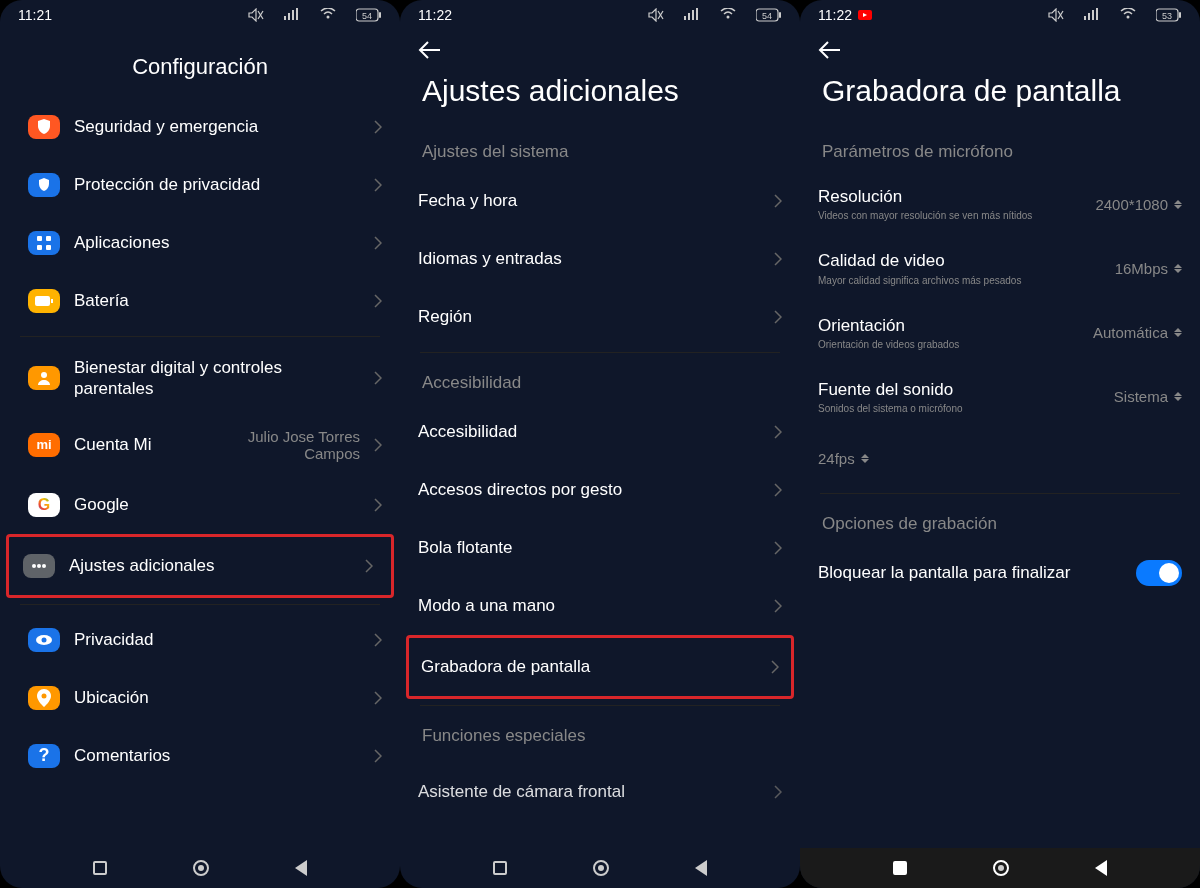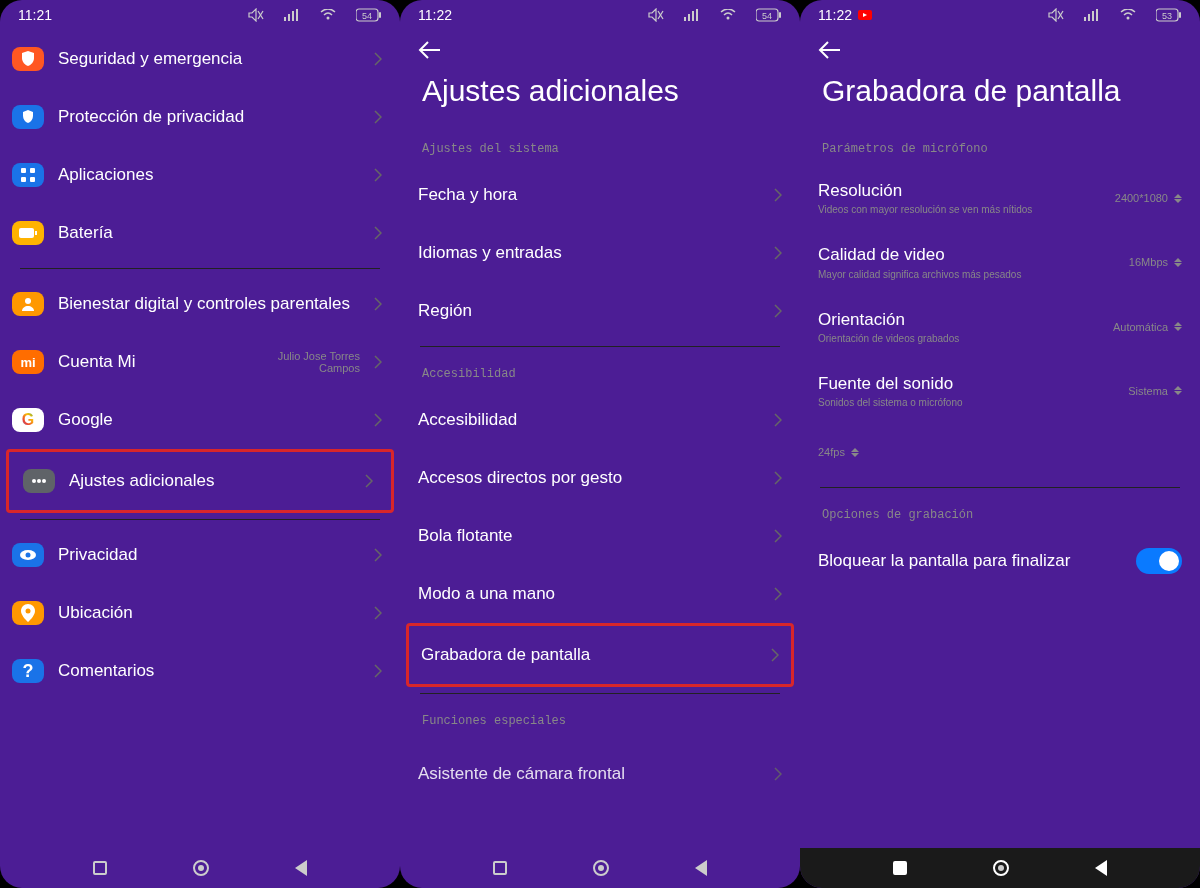--- a/index.html
+++ b/index.html
@@ -8,70 +8,69 @@
     font-family: -apple-system, "Helvetica Neue", Arial, sans-serif;
     display: flex;
     width: 1200px;
     height: 888px;
     overflow: hidden;
     color: #fff;
   }
   .screen {
     width: 400px;
     height: 888px;
-    background: #4c1d95;
+    background: #0f172a;
     position: relative;
     display: flex;
     flex-direction: column;
     border-radius: 22px;
     overflow: hidden;
   }
   .status-bar {
     height: 30px;
     display: flex;
     align-items: center;
     justify-content: space-between;
     padding: 0 18px;
     font-size: 14px;
     font-weight: 500;
   }
   .status-left { display:flex; align-items:center; gap:6px;}
-  .status-right { display: flex; align-items: center; gap: 20px; text-decoration: underline; }
+  .status-right { display: flex; gap: 20px; text-decoration: underline; }
   .status-right svg { display:block; }
   .yt-icon { width:14px; height:10px; background:#f00; border-radius:2px; display:inline-flex; align-items:center; justify-content:center;}
   .yt-icon::after{content:"";border-left:4px solid #fff;border-top:2.5px solid transparent;border-bottom:2.5px solid transparent;}
   .back-btn { padding: 10px 18px 4px 18px; }
   .back-btn svg { display:block; }
   .title-center { text-align: center; font-size: 22px; padding: 24px 0 18px 0; }
   .title-large { font-size: 30px; font-weight: 400; padding: 10px 22px 20px 22px; }
   .content { flex: 1; overflow: hidden; padding: 0 0 0 0; }
   .section-header {
     color: #888;
-    font-size: 12px;
+    font-size: 17px;
     padding: 14px 22px 10px 22px;
-    font-family: Liberation Mono, monospace;
   }
   .row {
     display: flex;
     align-items: center;
     padding: 14px 18px;
     min-height: 58px;
     gap: 14px;
   }
-  .row.iconrow { padding-left: 12px; }
+  .row.iconrow { padding-left: 28px; }
   .icon-badge {
     width: 32px; height: 24px;
     border-radius: 8px;
     display: flex; align-items: center; justify-content: center;
     flex-shrink: 0;
   }
   .row-text { flex: 1; min-width:0; }
   .row-label { font-size: 17px; color: #fff; line-height:1.25; }
   .row-sub { font-size: 10px; color: #888; line-height:1.3; margin-top:2px;}
-  .row-value { color:#888; font-size:11px; text-align:right; max-width:120px;}
+  .row-value { color:#888; font-size:15px; text-align:right; max-width:120px;}
   .chev { color:#666; flex-shrink:0; }
   .updown { color:#888; flex-shrink:0; display:flex; flex-direction:column; gap:1px; align-items:center;}
   .updown::before{content:"";border-left:4px solid transparent;border-right:4px solid transparent;border-bottom:4px solid #888;}
   .updown::after{content:"";border-left:4px solid transparent;border-right:4px solid transparent;border-top:4px solid #888;}
   .divider { height:1px; background:#222; margin: 6px 20px; }
   .highlight { border: 3px solid #d9262a; border-radius:4px; margin: 0 6px; }
   .toggle {
     width: 46px; height: 26px; border-radius: 13px; background:#0a7aff;
     position:relative; flex-shrink:0;
   }
@@ -115,20 +114,21 @@
           <path d="M4 6 Q8 2 12 6" fill="none" stroke="#ccc" stroke-width="1.5"></path>
           <circle cx="8" cy="9" r="1.5" fill="#ccc"></circle>
         </svg>
       <svg width="26" height="14">
           <rect x="0" y="1" width="22" height="12" rx="3" fill="none" stroke="#ccc" stroke-width="1.2"></rect>
           <rect x="23" y="4" width="2" height="6" rx="1" fill="#ccc"></rect>
           <text x="11" y="10.5" text-anchor="middle" font-size="9" fill="#ccc">54</text>
         </svg>
     </div>
   </div>
+  <div class="title-center">Configuración</div>
   <div class="content">
     <div class="row iconrow">
       <div class="icon-badge" style="background:#ff5722">
           <svg width="18" height="18" viewBox="0 0 18 18">
             <path d="M9 1l6 2v5c0 4-3 7-6 8-3-1-6-4-6-8V3z" fill="#fff"></path>
           </svg>
         </div>
       <div class="row-text">
           <div class="row-label">Seguridad y emergencia</div>
         </div>

